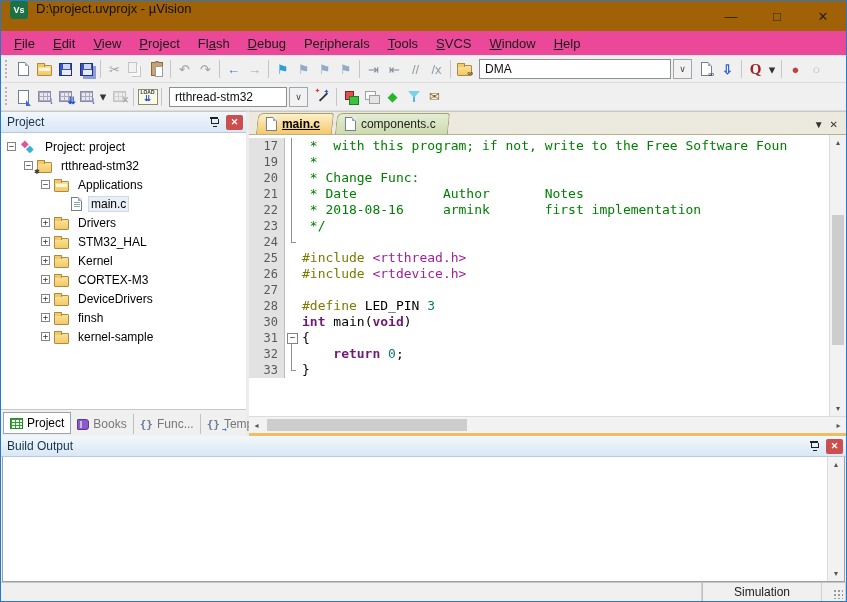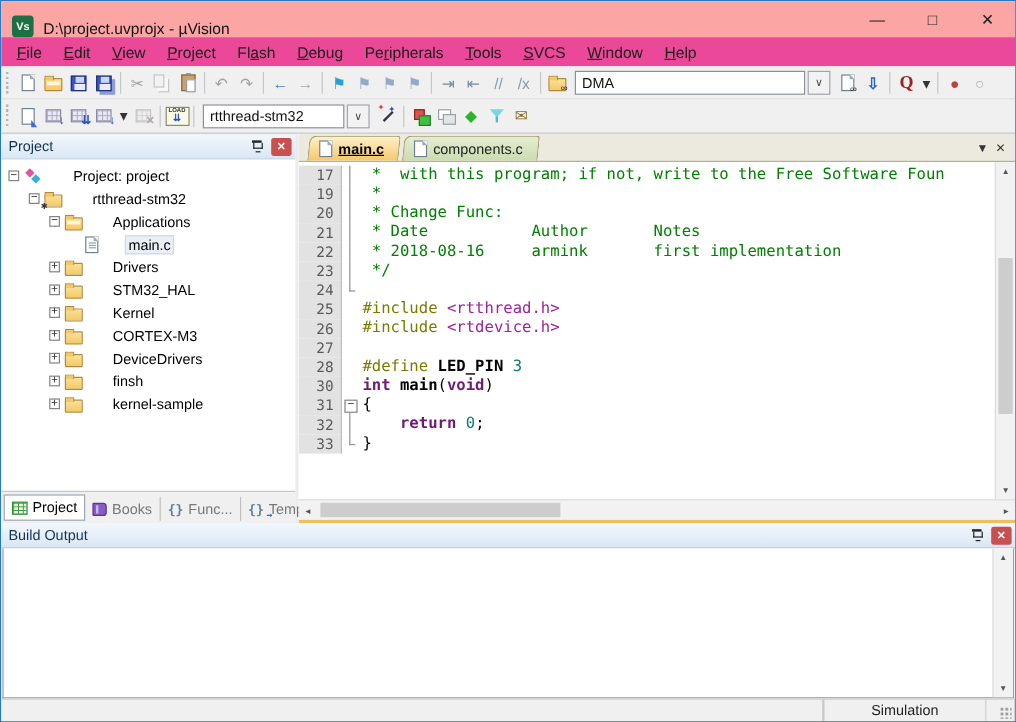--- a/index.html
+++ b/index.html
@@ -1,20 +1,20 @@
 <!DOCTYPE html>
 <html><head>
 <meta charset="utf-8">
 <style>
   *{box-sizing:border-box;margin:0;padding:0}
   html,body{width:847px;height:602px;overflow:hidden}
   body{font-family:"Liberation Sans",sans-serif;font-size:12px;background:#f0f0f0;
        border:1px solid #2479c9;display:flex;flex-direction:column}
   
-  .titlebar{height:30px;background:#fca5a5;display:flex;align-items:flex-end;flex:0 0 30px}
+  .titlebar{height:30px;background:#a16207;display:flex;align-items:flex-start;flex:0 0 30px}
   .applogo{width:18px;height:18px;margin:0 8px 0 9px;background:#1d7044;border-radius:3px;
            color:#fff;font:bold 9px/18px "Liberation Sans",sans-serif;text-align:center}
   .apptitle{font-size:13px;color:#111;flex:1}
   .wbtn{width:46px;height:30px;display:flex;align-items:center;justify-content:center;
         font-size:13px;color:#222;cursor:default}
   
   .menubar{height:25px;background:#ec4899;display:flex;align-items:center;padding-left:4px;
            flex:0 0 25px;border-bottom:1px solid #e4e4e4}
   .mitem{padding:4px 9px;font-size:13px;color:#1a1a1a}
   
@@ -106,21 +106,21 @@
   .projpanel{width:248px;display:flex;flex-direction:column;border-right:3px solid #ececec;background:#fff;
              border-top:1px solid #c8c8c8}
   .phead{height:21px;background:linear-gradient(#f2f7fc,#d9e7f5);border-bottom:1px solid #b9c9da;
          display:flex;align-items:center;padding:0 3px 0 6px;color:#16324e;flex:0 0 21px}
   .phead .ptitle{flex:1;font-size:12px}
   .pxbtn{width:17px;height:15px;background:#c9504e;border-radius:2px;color:#fff;display:flex;align-items:center;
          justify-content:center;font-size:9px;font-weight:bold;margin-left:4px}
   .pinbtn{width:16px;height:15px;display:flex;align-items:center;justify-content:center}
   .tree{flex:1;overflow:hidden;background:#fff;padding-top:4px}
   .trow{height:19px;display:flex;align-items:center;white-space:nowrap}
-  .trow .lbl{margin-left:22px;font-size:12px;color:#000;padding:1px 3px}
+  .trow .lbl{margin-left:6px;font-size:12px;color:#000;padding:1px 3px}
   .trow.selected .lbl{background:#e9eff7;border:1px solid #cdd9e7;padding:0 2px}
   .expbox{width:9px;height:9px;border:1px solid #848484;background:#fff;font:9px/7px "DejaVu Sans Mono",monospace;
           text-align:center;color:#333;flex:0 0 9px;margin-right:4px}
   .expspace{width:13px;flex:0 0 13px}
   .ti{display:inline-flex;align-items:center;justify-content:center}
   
   .ptabs{height:27px;background:#f0f0f0;border-top:1px solid #c8c8c8;display:flex;align-items:flex-end;
          padding:0 0 2px 2px;flex:0 0 27px}
   .ptab{display:flex;align-items:center;gap:4px;padding:3px 6px;color:#777;font-size:12px}
   .ptab.active{background:#fff;border:1px solid #9aa4ae;color:#000}
@@ -145,42 +145,42 @@
         text-align:right;padding-right:6px;font-size:12px}
   .fold{width:13px;flex:0 0 13px;position:relative}
   .fold.v::before{content:"";position:absolute;left:6px;top:0;bottom:0;width:1px;background:#909090}
   .fold.end::before{content:"";position:absolute;left:6px;top:0;height:9px;width:1px;background:#909090}
   .fold.end::after{content:"";position:absolute;left:6px;top:8px;width:5px;height:1px;background:#909090}
   .fold.box::before{content:"−";position:absolute;left:2px;top:3px;width:9px;height:9px;border:1px solid #848484;
         background:#fff;font:9px/7px "DejaVu Sans Mono",monospace;text-align:center;color:#333}
   .fold.box::after{content:"";position:absolute;left:6px;top:14px;bottom:0;width:1px;background:#909090}
   .ctext{padding-left:4px}
   .c{color:#008000}.d{color:#7a7a00}.h{color:#a020a0}.k{color:#701a75;font-weight:bold}
-  .i{font-weight:bold;color:#000}.n{color:#0f7878}.p{color:#000}
+  .i{font-weight:normal;color:#000}.n{color:#0f7878}.p{color:#000}
   
   .vscroll{width:17px;flex:0 0 17px;background:#f2f2f2;border-left:1px solid #dcdcdc;position:relative}
   .vscroll .sb{position:absolute;left:0;right:0;height:15px;display:flex;align-items:center;justify-content:center;
         font-size:8px;color:#555}
   .vscroll .up{top:0}.vscroll .dn{bottom:0}
   .vscroll .thumb{position:absolute;left:2px;right:2px;background:#cdcdcd;border-radius:1px}
   .hscroll{height:17px;flex:0 0 17px;background:#f2f2f2;border-top:1px solid #dcdcdc;position:relative}
   .hscroll .sb{position:absolute;top:0;bottom:0;width:15px;display:flex;align-items:center;justify-content:center;
         font-size:8px;color:#555}
   .hscroll .lt{left:0}.hscroll .rt{right:0}
   .hscroll .thumb{position:absolute;top:2px;bottom:2px;left:18px;width:200px;background:#cdcdcd}
   .ebottom{height:3px;background:#edbf5e;flex:0 0 3px}
   
   .buildout{height:146px;flex:0 0 146px;display:flex;flex-direction:column;background:#f0f0f0}
   .bocontent{flex:1;margin:0 1px;background:#fff;border:1px solid #98a0a8;border-top:none;display:flex}
   .bo-pane{flex:1}
   
   .statusbar{height:19px;flex:0 0 19px;background:#f0f0f0;border-top:1px solid #c8c8c8;display:flex;align-items:stretch}
   .scell{border-right:1px solid #d0d0d0}
   .scell.fill{flex:1}
-  .scell.sim{width:136px;display:flex;align-items:center;justify-content:center;font-size:12px;color:#222;
+  .scell.sim{width:120px;display:flex;align-items:center;justify-content:center;font-size:12px;color:#222;
              border-left:1px solid #c0c0c0}
   .scell.gripc{width:24px;position:relative}
   .scell.gripc::after{content:"";position:absolute;right:2px;bottom:2px;width:10px;height:10px;
         background:radial-gradient(circle at 2px 2px,#9a9a9a 1px,transparent 1.5px);background-size:4px 4px}
 </style>
 </head>
 <body>
 
 <div class="titlebar">
   <div class="applogo">Vs</div>

